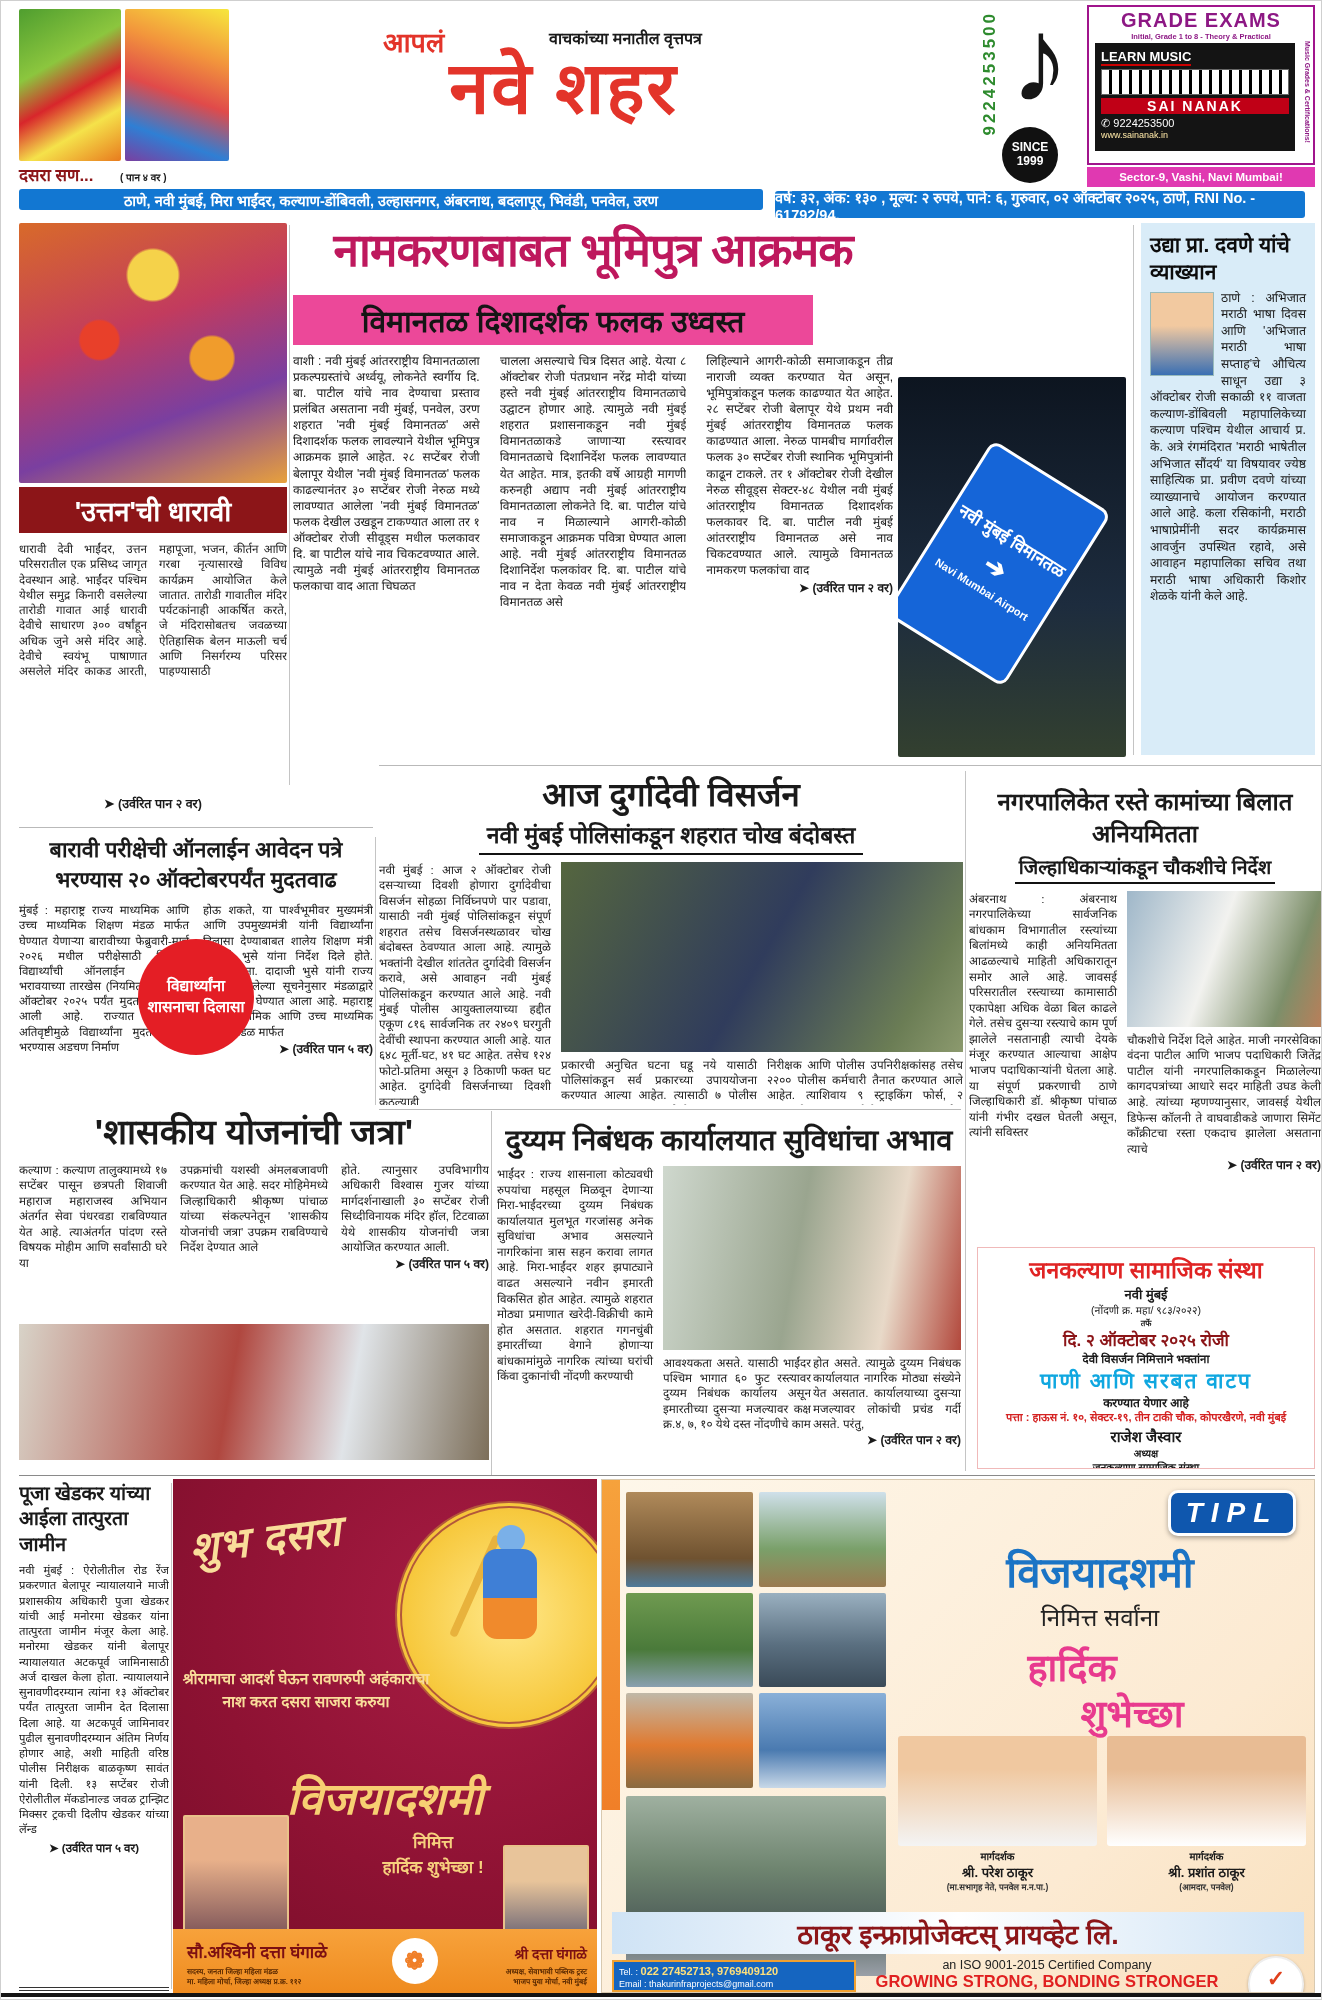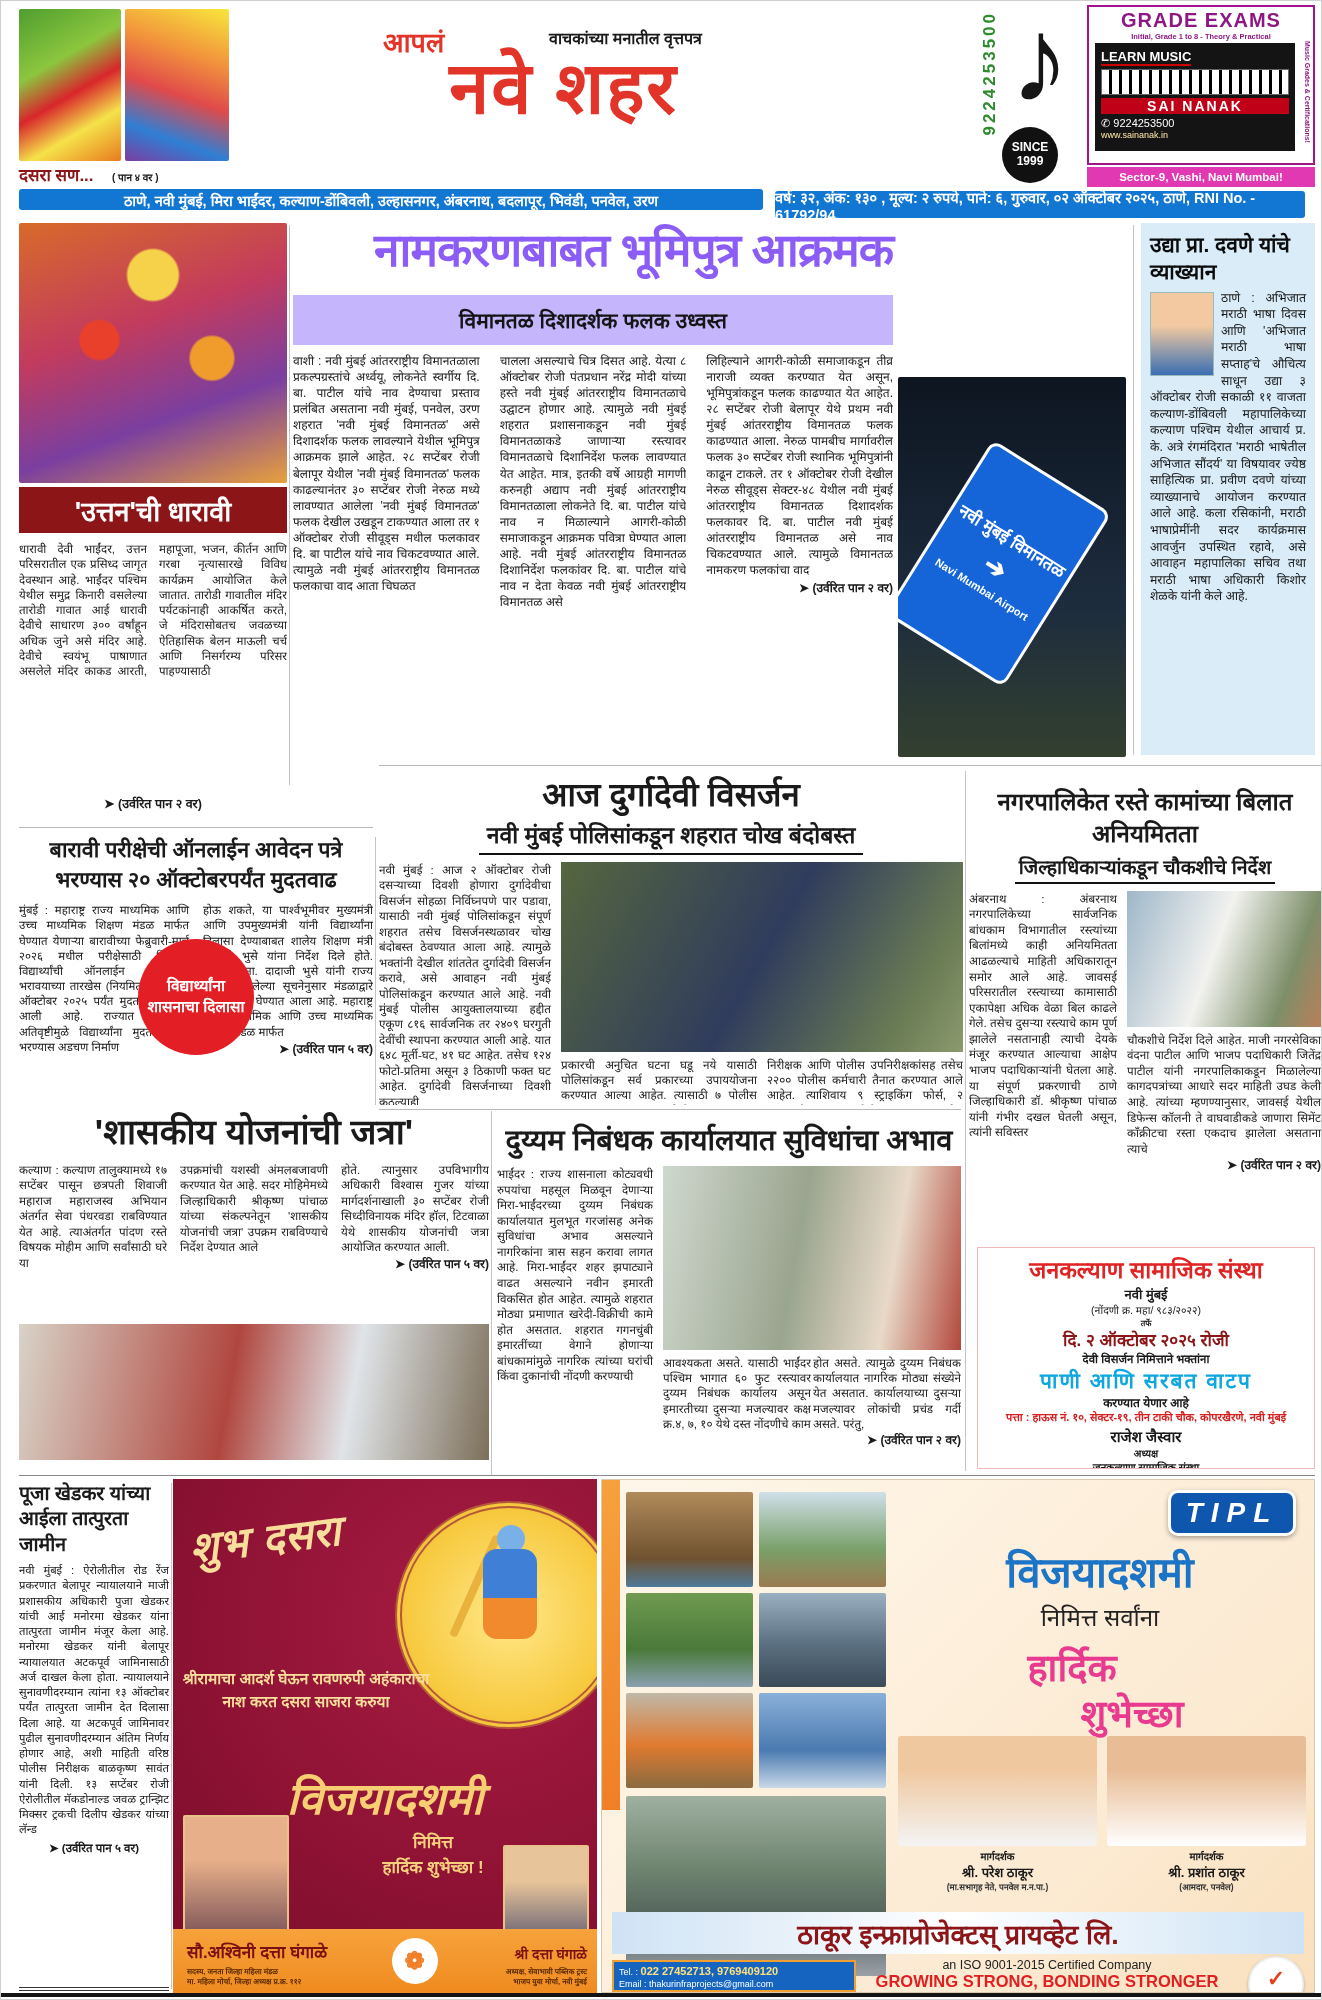--- a/index.html
+++ b/index.html
@@ -13,21 +13,21 @@
   .just { text-align:justify; }
   .cont { text-align:right; font-weight:bold; font-size:12px; margin-top:2px; }
 
   
   #fest-a { left:18px; top:8px; width:102px; height:152px;
             background:linear-gradient(150deg,#4f9e2f 0%,#8cc63e 35%,#d8262b 55%,#f5e24a 75%,#e87b1e 100%); }
   #fest-b { left:124px; top:8px; width:104px; height:152px;
             background:linear-gradient(200deg,#f7e73c 0%,#f2953c 30%,#e04a4a 55%,#2f7fd4 80%,#7a3fa0 100%); }
   #fest-caption { left:18px; top:162px; width:270px; }
   #fest-caption .cap { color:#8c1518; font-weight:bold; font-size:17px; }
-  #fest-caption .cap-page { font-size:10px; font-weight:bold; margin-left:14px; }
+  #fest-caption .cap-page { font-size:10px; font-weight:bold; margin-left:22px; }
   #pre-title { left:382px; top:22px; color:#e3342a; font-weight:bold; font-size:27px; }
   #paper-title { left:290px; top:42px; width:545px; text-align:center; color:#e3342a;
                  font-weight:900; font-size:72px; line-height:1.25; letter-spacing:2px; }
   #tagline { left:548px; top:26px; font-size:16px; font-weight:bold; }
   #music { left:975px; top:6px; width:106px; height:178px; }
   #music .phone-vert { position:absolute; left:4px; top:4px; writing-mode:vertical-rl; transform:rotate(180deg);
                        color:#2e8b2e; font-weight:bold; font-size:17px; letter-spacing:3px; }
   #music .note { position:absolute; left:34px; top:-8px; font-size:120px; color:#161616; line-height:1; }
   #music .since { position:absolute; left:26px; bottom:2px; width:56px; height:56px; border-radius:50%;
                   background:#111; color:#fff; font-size:12px; font-weight:bold; text-align:center;
@@ -57,24 +57,24 @@
   #photo-deity { left:18px; top:222px; width:268px; height:260px;
     background:radial-gradient(circle at 50% 20%,#f5d24a 0 10%,transparent 11%),
                radial-gradient(circle at 30% 45%,#e8402a 0 8%,transparent 9%),
                radial-gradient(circle at 72% 52%,#f09c2c 0 9%,transparent 10%),
                linear-gradient(160deg,#d86a2a,#c23b5e 40%,#7a3fa0 70%,#e8a13c); }
   #uttan-band { left:18px; top:486px; width:268px; height:46px; background:#8c1518; color:#fff;
                 font-size:27px; font-weight:bold; }
   #uttan-body { left:18px; top:540px; width:268px; height:250px; column-count:2; column-gap:12px;
                 font-size:11.6px; line-height:1.32; overflow:hidden; }
   #uttan-cont { left:18px; top:794px; width:268px; text-align:center; font-weight:bold; font-size:12.5px; }
-  #lead-headline { left:292px; top:220px; width:600px; font-size:46px; font-weight:900; text-align:right;
-                   line-height:1.3; letter-spacing:-1px; color:#8b5cf6; }
-  #lead-subhead { left:292px; top:294px; width:600px; height:50px; background:#c4b5fd; color:#151515;
-                  font-size:21px; font-weight:bold; }
+  #lead-headline { left:292px; top:220px; width:600px; font-size:46px; font-weight:900; text-align:center;
+                   line-height:1.3; letter-spacing:-1px; color:#be185d; }
+  #lead-subhead { left:292px; top:294px; width:520px; height:50px; background:#ec4899; color:#151515;
+                  font-size:30px; font-weight:bold; }
   #lead-body { left:292px; top:352px; width:600px; height:412px; display:flex; gap:20px; overflow:hidden; }
   #lead-body .col { flex:1; font-size:12px; line-height:1.34; overflow:hidden; }
   #photo-sign { left:897px; top:376px; width:228px; height:380px;
                 background:linear-gradient(#0d1520,#1d2c3e 60%,#33402f); }
   .signboard { position:absolute; left:30px; top:84px; width:140px; height:205px; background:#1565d8;
                border:3px solid #fff; border-radius:10px; transform:rotate(32deg); color:#fff;
                display:flex; flex-direction:column; align-items:center; justify-content:center;
                font-weight:bold; text-align:center; gap:4px; }
   .sign-mr { font-size:17px; line-height:1.3; }
   .sign-en { font-size:11px; }

